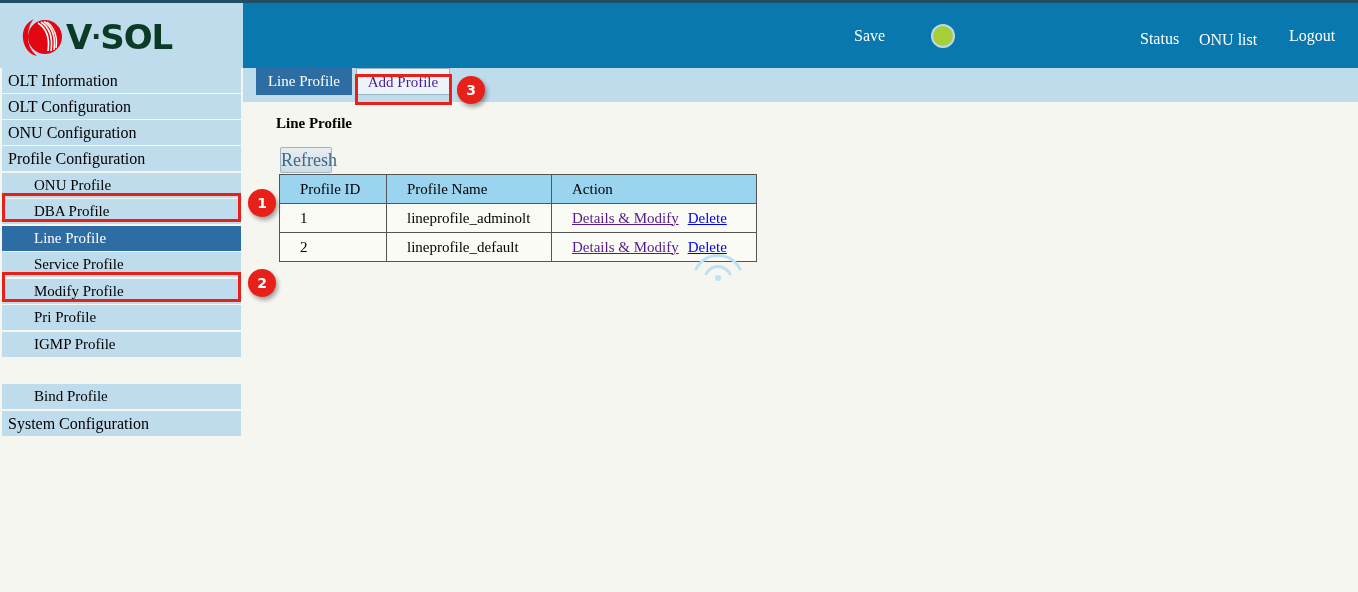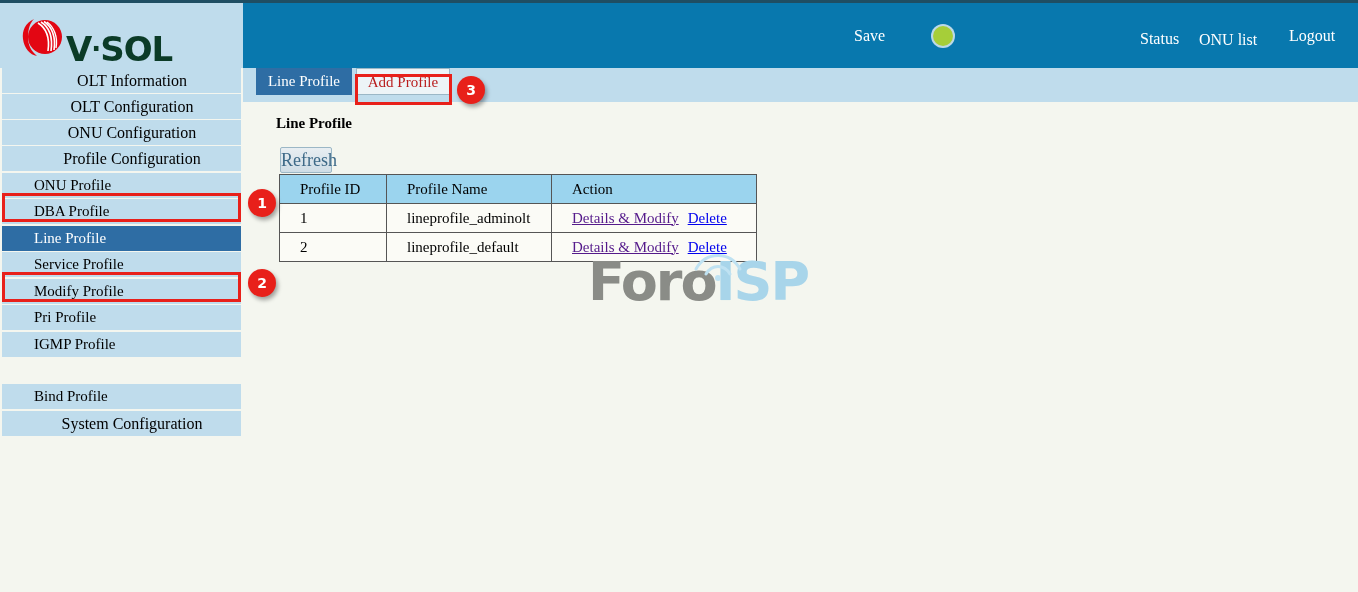--- a/index.html
+++ b/index.html
@@ -17,21 +17,20 @@
   #logo-area{
     position:absolute;left:0;top:3px;width:243px;height:65px;
     background:#BFDCEC;
   }
   #logo-mark{position:absolute;left:20px;top:12px;width:44px;height:44px;}
   #logo-text{
     position:absolute;left:66px;top:16px;
     font-family:"DejaVu Sans","Liberation Sans",sans-serif;
     font-weight:bold;font-size:34px;letter-spacing:-1px;color:#0B3B27;
     line-height:36px;
-    margin-top:12px;
   }
   #logo-text .dot{font-size:26px;vertical-align:3px;}
 
   
   #header{
     position:absolute;left:243px;top:3px;width:1115px;height:65px;
     background:#0878AE;
   }
   .hdr-link{
     position:absolute;color:#fff;font-size:16px;white-space:nowrap;
@@ -54,32 +53,32 @@
   }
   .tab{
     position:absolute;top:0;height:27px;line-height:27px;
     font-size:15px;text-align:center;white-space:nowrap;
     font-family:"Liberation Serif","DejaVu Serif",serif;
   }
   #tab-line{
     left:13px;width:96px;background:#2E6DA4;color:#fff;
   }
   #tab-add{
-    left:113px;width:94px;background:#EDF4F7;color:#b91c1c;
+    left:113px;width:94px;background:#EDF4F7;color:#4c1d95;
     border:1px solid #9BB7C6;box-sizing:border-box;
   }
 
   
   #sidebar{position:absolute;left:0;top:68px;width:243px;height:424px;background:#F4F6EF;}
   .side-item{
     position:absolute;left:2px;width:239px;height:25px;
     background:#BFDCEC;color:#000;font-size:16px;line-height:25px;
     white-space:nowrap;box-sizing:border-box;
   }
-  .side-item.top{padding-left:21px;text-align:center;}
+  .side-item.top{padding-left:6px;}
   .side-item.sub{padding-left:32px;font-size:15px;}
   .side-item.active{background:#2E6DA4;color:#fff;}
 
   
   #main{position:absolute;left:243px;top:102px;width:1115px;height:490px;background:#F4F6EF;}
   #page-title{
     position:absolute;left:33px;top:13px;font-weight:bold;font-size:15px;color:#000;
   }
   #refresh-btn{
     position:absolute;left:37px;top:45px;width:52px;height:26px;
@@ -200,23 +199,20 @@
         <td><a href="#" class="lnk visited">Details &amp; Modify</a><span class="act-gap"></span><a href="#" class="lnk fresh">Delete</a></td>
       </tr>
       <tr>
         <td>2</td>
         <td>lineprofile_default</td>
         <td><a href="#" class="lnk visited">Details &amp; Modify</a><span class="act-gap"></span><a href="#" class="lnk fresh">Delete</a></td>
       </tr>
     </tbody>
   </table>
 
-  <div id="watermark">
-    <span id="wm-foro">Foro</span><span id="wm-isp">ISP</span>
-  </div>
   <svg id="wm-arc" width="60" height="36" viewBox="0 0 60 36">
     <path d="M8 22 C18 4,42 4,52 22" stroke="#BFE2F2" stroke-width="3" fill="none" stroke-linecap="round"></path>
     <path d="M18 27 C24 17,36 17,42 27" stroke="#BFE2F2" stroke-width="3" fill="none" stroke-linecap="round"></path>
     <circle cx="30" cy="31" r="3" fill="#BFE2F2"></circle>
   </svg>
 </div>
 
 <div class="hl-box" style="left:2px;top:193px;width:239px;height:29px;"></div>
 <div class="badge" style="left:248px;top:189px;">1</div>
 

